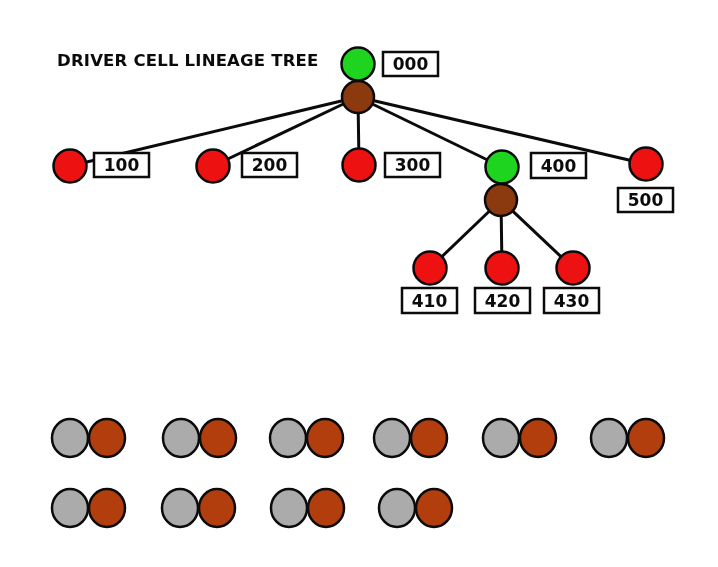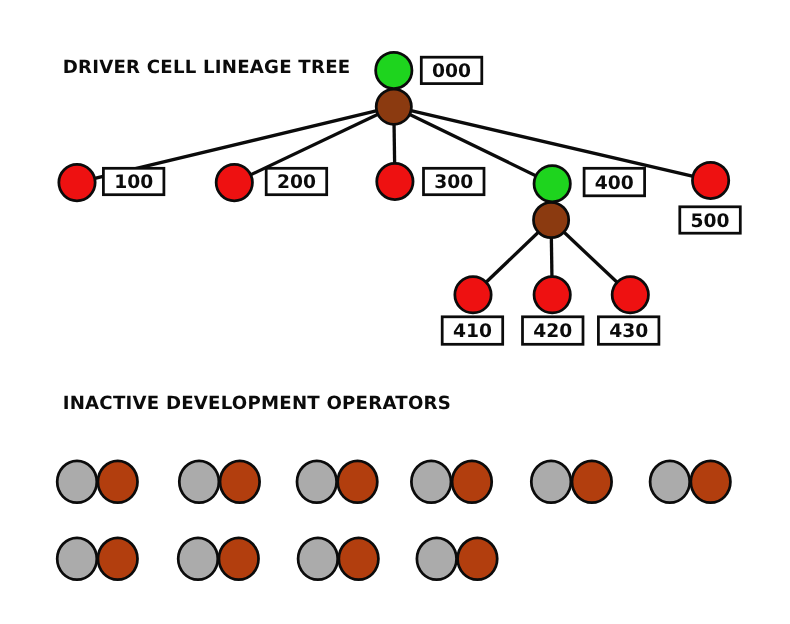--- a/index.html
+++ b/index.html
@@ -37,21 +37,20 @@
     font-weight: bold;
     font-size: 17px;
     fill: #0b0b0b;
   }
 </style>
 </head>
 <body>
 
 <div class="canvas">
   <div class="title" id="tree-title">DRIVER CELL LINEAGE TREE</div>
-  <div class="title" id="ops-title">INACTIVE DEVELOPMENT OPERATORS</div>
   <svg id="diagram" width="718" height="567" viewBox="0 0 718 567">
       <line x1="358" y1="97" x2="70" y2="166" stroke="#0b0b0b" stroke-width="3"></line>
       <line x1="358" y1="97" x2="213" y2="166" stroke="#0b0b0b" stroke-width="3"></line>
       <line x1="358" y1="97" x2="359" y2="165" stroke="#0b0b0b" stroke-width="3"></line>
       <line x1="358" y1="97" x2="502" y2="167" stroke="#0b0b0b" stroke-width="3"></line>
       <line x1="358" y1="97" x2="646" y2="164" stroke="#0b0b0b" stroke-width="3"></line>
       <line x1="501" y1="200" x2="430" y2="268" stroke="#0b0b0b" stroke-width="3"></line>
       <line x1="501" y1="200" x2="502" y2="268" stroke="#0b0b0b" stroke-width="3"></line>
       <line x1="501" y1="200" x2="573" y2="268" stroke="#0b0b0b" stroke-width="3"></line>
       <circle cx="358" cy="97" r="16" fill="#8b3a10" stroke="#0b0b0b" stroke-width="2.5"></circle>

